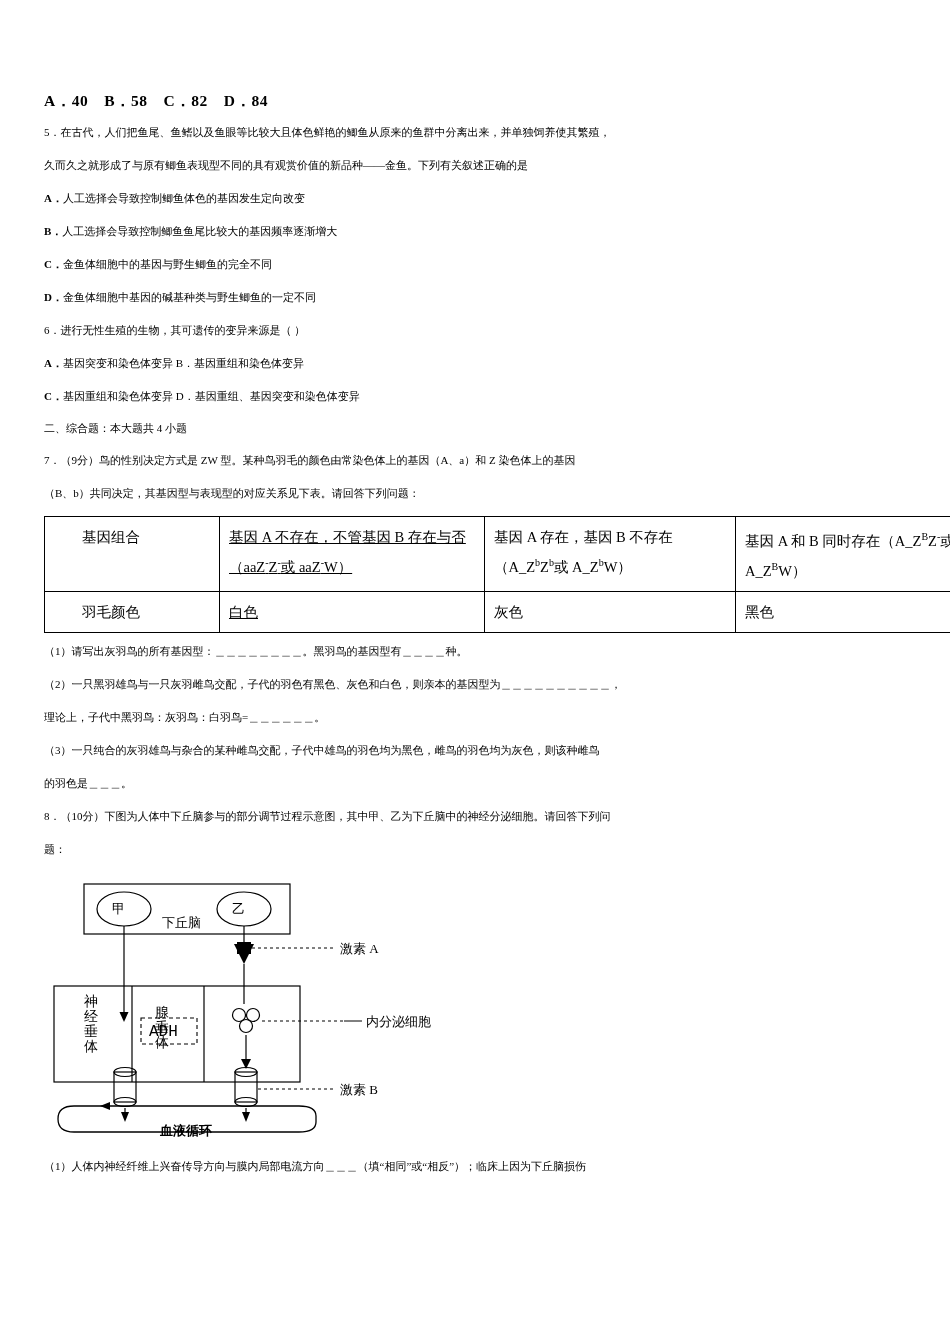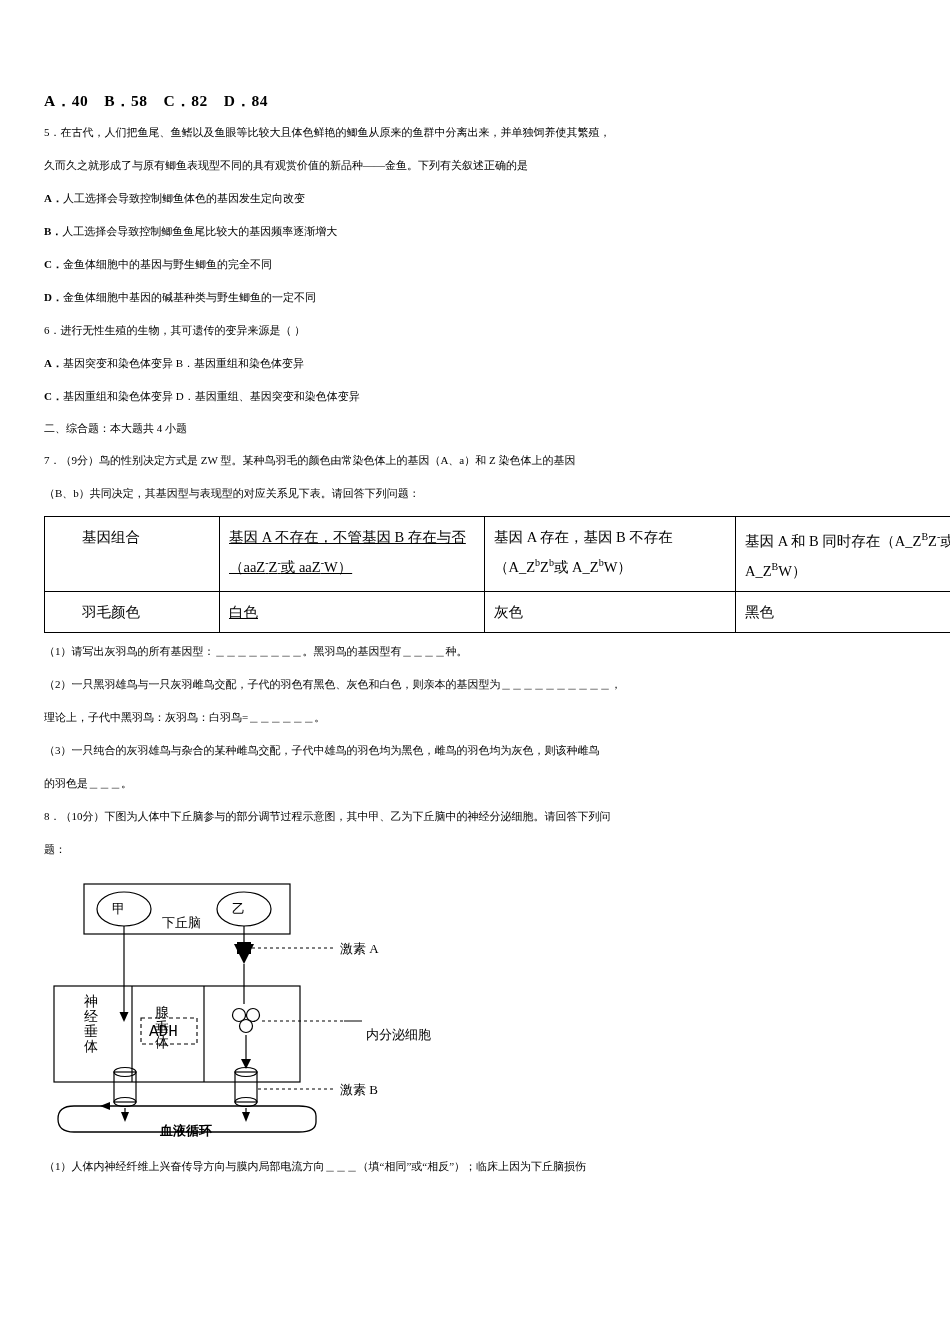--- a/index.html
+++ b/index.html
@@ -240,21 +240,21 @@
         <line x1="214" y1="213" x2="290" y2="213" stroke="#000" stroke-width="1" stroke-dasharray="3,3"></line>
       </svg>
 
       <div class="dlabel" style="left:68px; top:24px;">甲</div>
       <div class="dlabel" style="left:188px; top:24px;">乙</div>
       <div class="dlabel" style="left:118px; top:38px;text-align:center;">下丘脑</div>
       <div class="dlabel" style="left:105px; top:147px; font-size:16px;font-family:Liberation Mono, monospace;">ADH</div>
       <div class="vlabel" style="left:40px; top:118px;">神经垂体</div>
       <div class="vlabel" style="left:111px; top:129px;">腺垂体</div>
       <div class="dlabel" style="left:296px; top:64px;">激素 A</div>
-      <div class="dlabel" style="left:322px; top:137px;margin-top:13px;">内分泌细胞</div>
+      <div class="dlabel" style="left:322px; top:137px;">内分泌细胞</div>
       <div class="dlabel" style="left:296px; top:205px;">激素 B</div>
       <div class="dlabel" style="left:116px; top:246px;font-weight:bold;">血液循环</div>
     </div>
 
     <div class="line" style="margin-top:6px;">
       <span class="bold">（1）人体内神经纤维上兴奋传导方向与膜内局部电流方向＿＿＿（填“相同”或“相反”）；临床上因为下丘脑损伤</span>
     </div>
 
   </div>
 </div>

